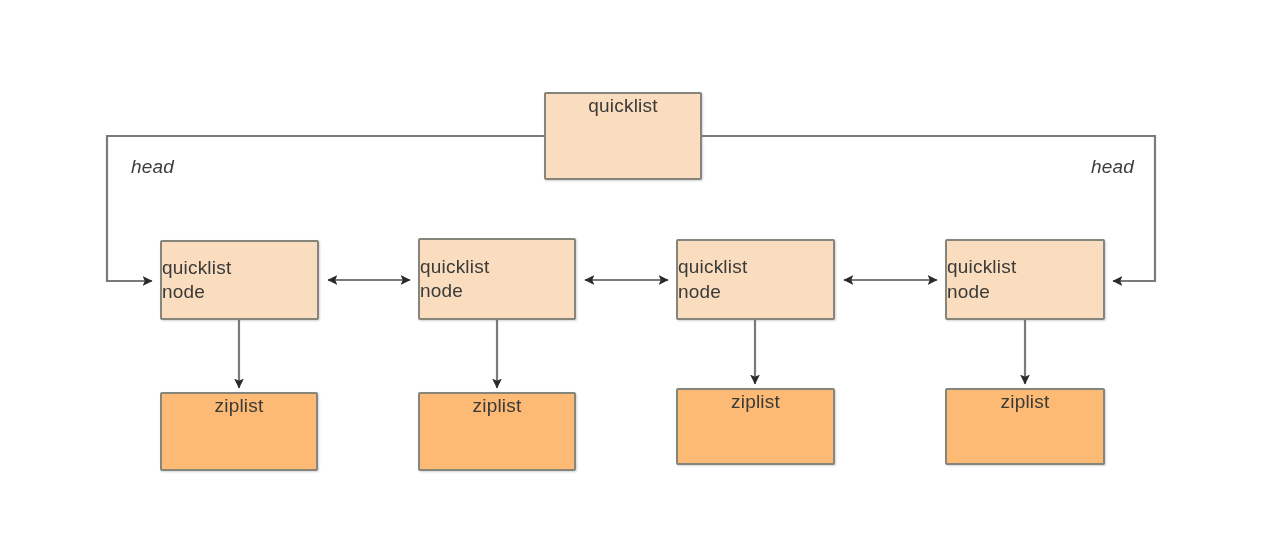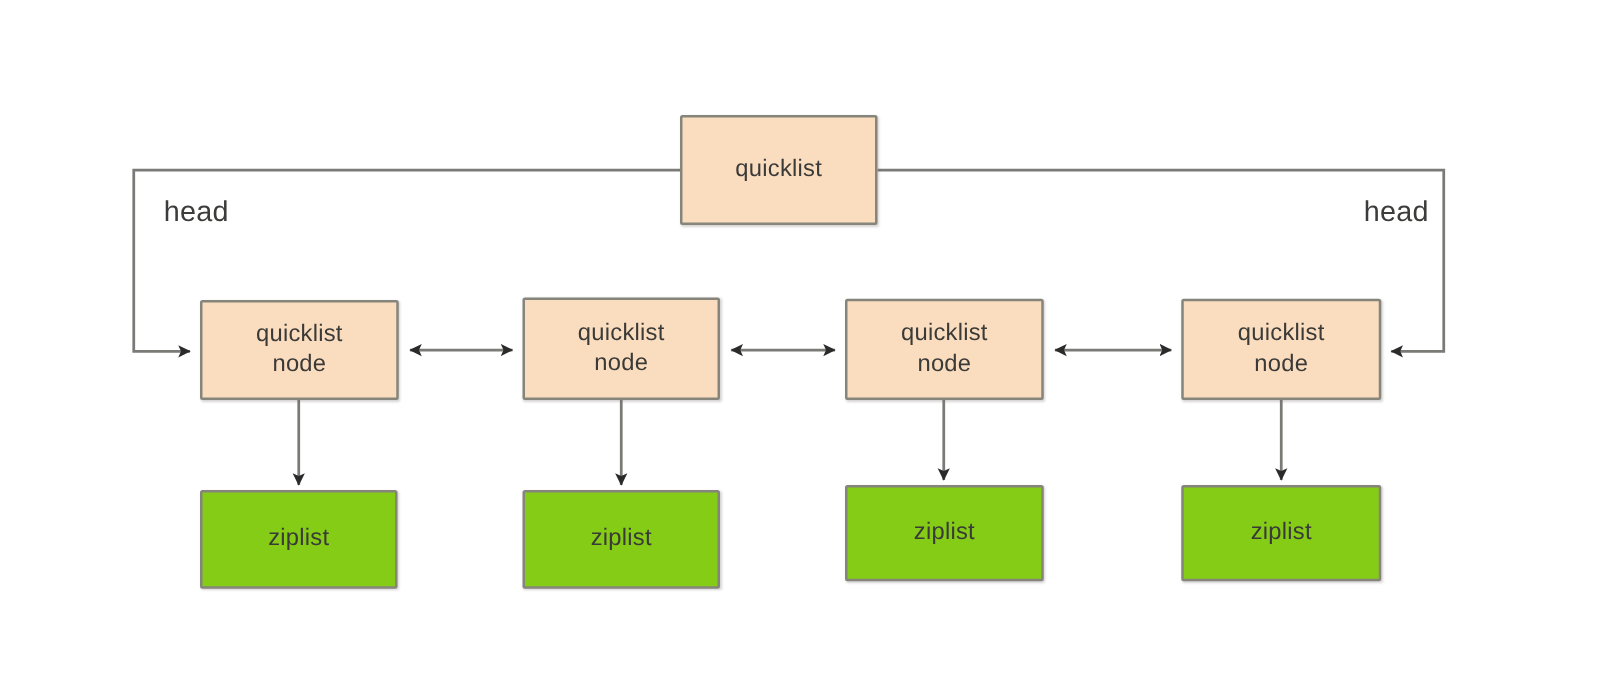--- a/index.html
+++ b/index.html
@@ -23,40 +23,41 @@
     top: 0;
     width: 1280px;
     height: 551px;
   }
   .node-box {
     position: absolute;
     box-sizing: border-box;
     border: 2px solid #85857c;
     border-radius: 2px;
     display: flex;
-    align-items: center;
+    align-items: flex-start;
     justify-content: center;
     text-align: center;
     color: #3a3a38;
     line-height: 1.28;
     letter-spacing: 0.2px;
     box-shadow: 1px 1px 2px rgba(120,110,110,0.30);
   }
   .box-orange {
     background: #fadcbe;
   }
   .box-green {
-    background: #84cc16;
+    background: #fdba74;
   }
   .label-free {
     position: absolute;
     color: #3c3c3a;
-    font-size: 23px;
+    font-size: 19px;
     letter-spacing: 0.2px;
     white-space: nowrap;
+    font-style: italic;
   }
 </style>
 </head>
 <body>
 
 <div id="diagram-root">
 
   <svg id="wires" viewBox="0 0 1280 551" xmlns="http://www.w3.org/2000/svg">
     <defs>
       <marker id="arrowEnd" markerWidth="11" markerHeight="11" refX="9.4" refY="5.5" orient="auto" markerUnits="userSpaceOnUse">

